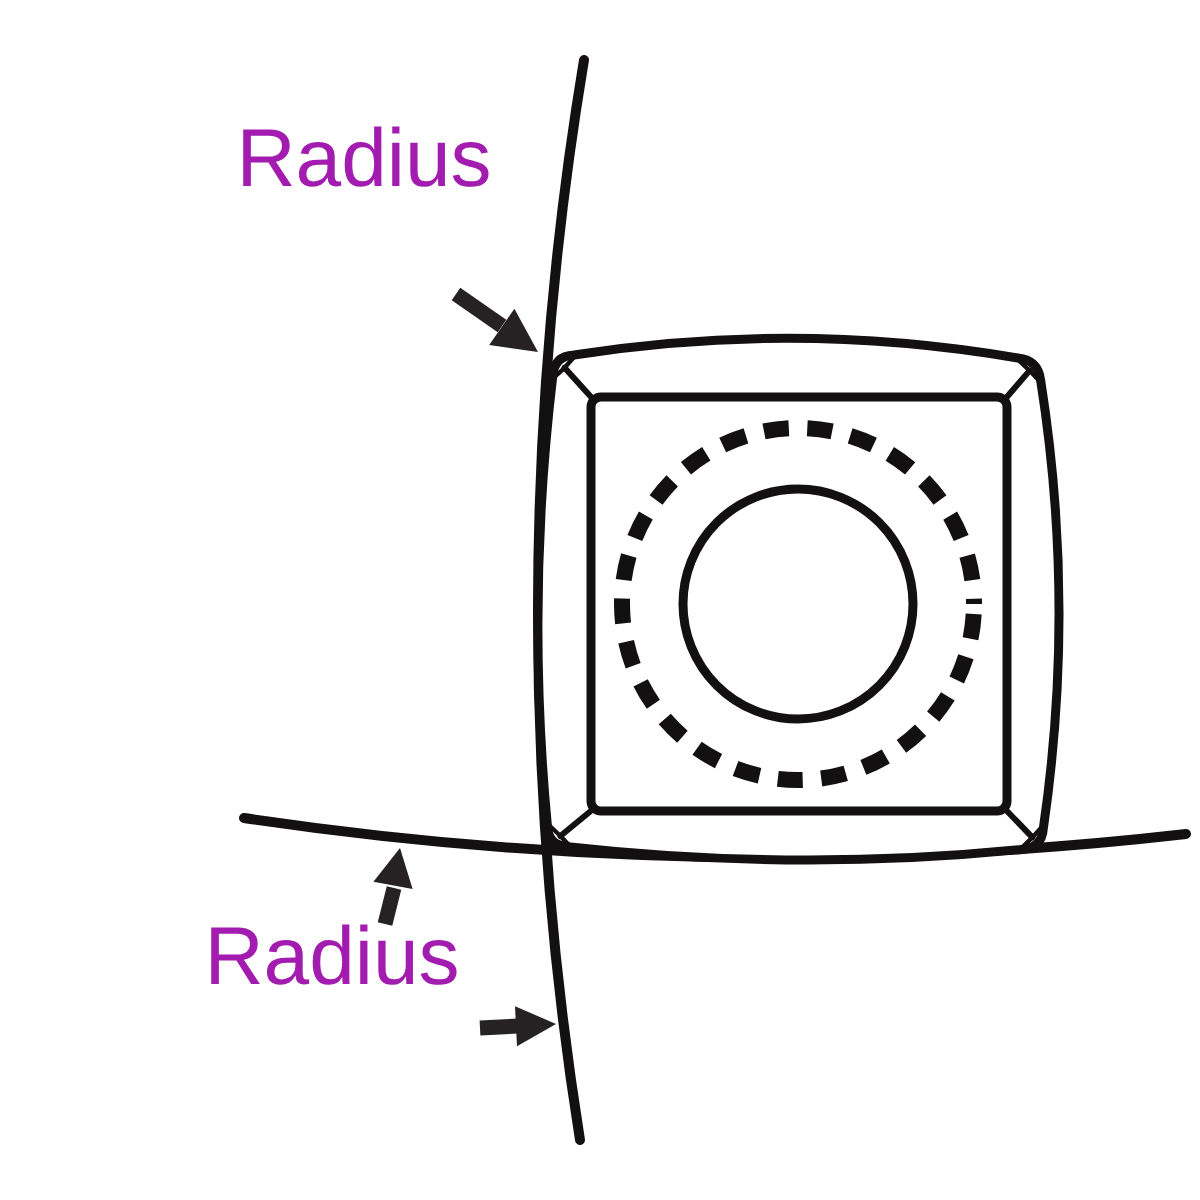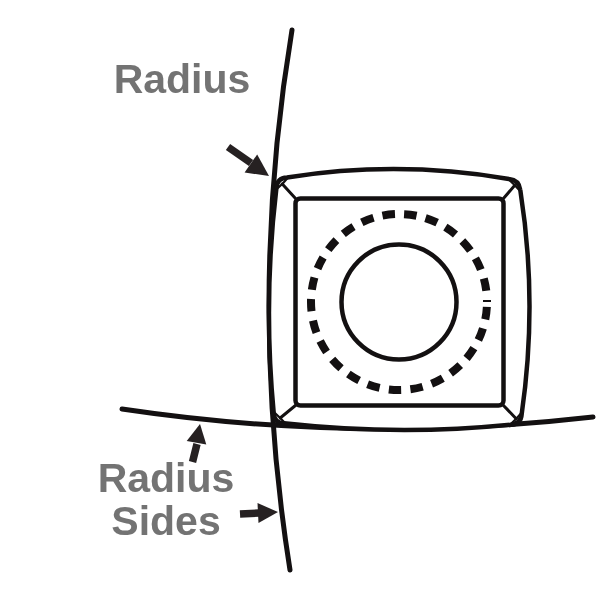--- a/index.html
+++ b/index.html
@@ -17,23 +17,23 @@
   }
   .diagram-svg {
     position: absolute;
     left: 0;
     top: 0;
     width: 600px;
     height: 600px;
   }
   .diagram-label {
     position: absolute;
-    color: #737373;
+    color: #a21caf;
     font-size: 41px;
-    font-weight: 700;
+    font-weight: 400;
     text-align: center;
     white-space: nowrap;
     letter-spacing: 0px;
   }
   .diagram-label .line {
     display: block;
   }
   #label-radius-corners {
     left: 82px;
     top: 54px;
@@ -118,16 +118,15 @@
       <polygon class="arrow-fill" points="278,512 258.5,523.1 257.5,503.1"></polygon>
     </g>
   </svg>
 
   <div class="diagram-label" id="label-radius-corners">
     <span class="line">Radius</span>
   </div>
 
   <div class="diagram-label" id="label-radius-sides">
     <span class="line">Radius</span>
-    <span class="line">Sides</span>
   </div>
 
 </div>
 
 </body></html>

